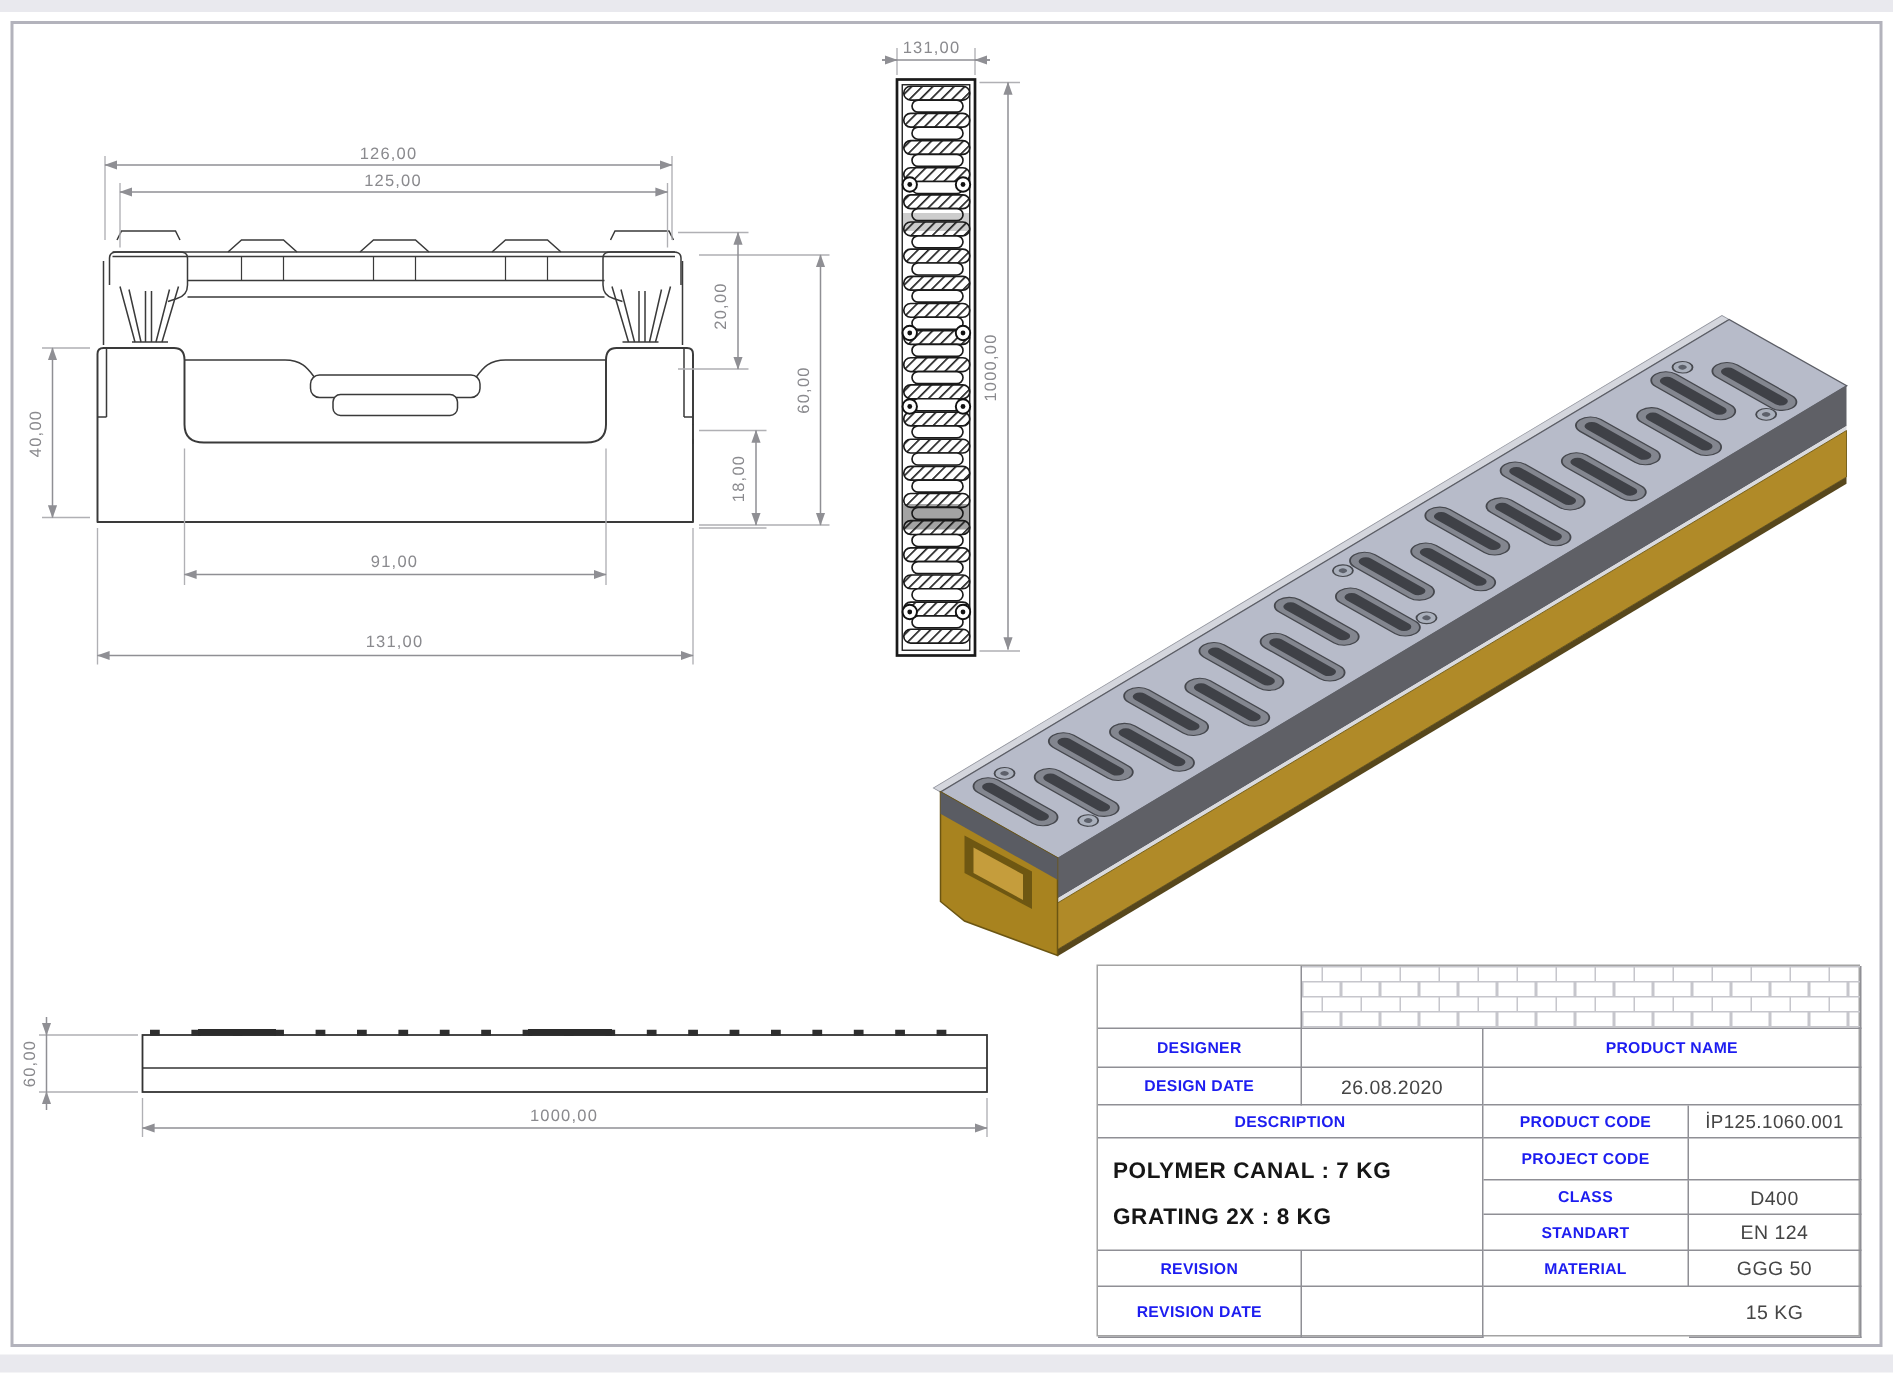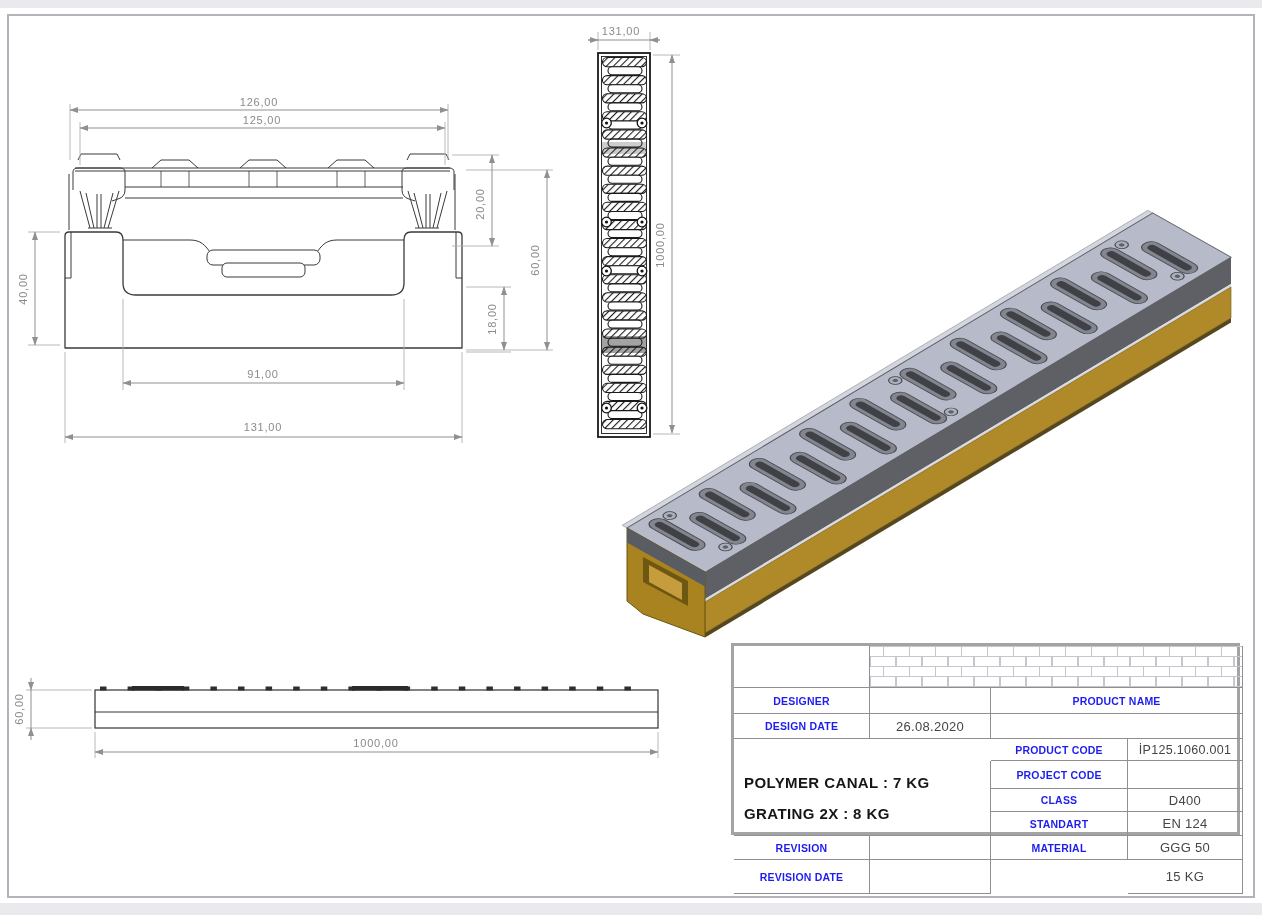--- a/index.html
+++ b/index.html
@@ -5,24 +5,24 @@
   html,body{margin:0;padding:0;background:#ffffff;width:1262px;height:915px;overflow:hidden;
             font-family:"Liberation Sans",sans-serif;}
   .stage{position:absolute;left:0;top:0;width:1262px;height:915px;}
   .margin-strip{position:absolute;left:0;width:1262px;background:#e9e9ee;}
   #strip-top{top:0;height:8px;}
   #strip-bottom{top:903px;height:12px;}
   #frame{position:absolute;left:7px;top:14px;width:1244px;height:880px;border:2px solid #b3b3bc;}
   svg text{user-select:none;}
   .dimtxt{font-family:"Liberation Sans",sans-serif;font-size:11px;fill:#8a8a8e;letter-spacing:.8px;}
   
-  .tblock{position:absolute;left:731px;top:643px;width:509px;height:192px;background:#fff;
+  .tblock{position:absolute;left:731px;top:643px;width:509px;height:248px;background:#fff;
           display:grid;grid-template-columns:136px 121px 137px 115px;
           grid-template-rows:42px 26px 25px 22px 28px 23px 24px 24px 34px;
-          border:3px solid #a3a3a3;box-sizing:border-box;}
+          border:1px solid #a3a3a3;box-sizing:border-box;}
   .cell{border-right:1px solid #8f8f95;border-bottom:1px solid #8f8f95;
         display:flex;align-items:center;justify-content:center;overflow:hidden;box-sizing:border-box;}
   .lbl{color:#1d1df0;font-weight:bold;font-size:10.5px;letter-spacing:.2px;}
   .val{color:#454545;font-size:13px;letter-spacing:.3px;text-align:center;}
   .desc-cell{flex-direction:column;align-items:flex-start;justify-content:space-evenly;
              padding-left:10px;}
   .desc-line{color:#161616;font-weight:bold;font-size:15px;letter-spacing:.4px;}
   .brick-cell{padding:0;}
 </style>
 </head>
@@ -314,20 +314,21 @@
     </div>
 
     <div class="cell lbl" style="grid-area:2/1/3/2">DESIGNER</div>
     <div class="cell" style="grid-area:2/2/3/3"></div>
     <div class="cell lbl" style="grid-area:2/3/3/5">PRODUCT NAME</div>
 
     <div class="cell lbl" style="grid-area:3/1/4/2">DESIGN DATE</div>
     <div class="cell val" style="grid-area:3/2/4/3">26.08.2020</div>
     <div class="cell" style="grid-area:3/3/4/5"></div>
 
+    <div class="cell lbl" style="grid-area:4/1/5/3">DESCRIPTION</div>
     <div class="cell lbl" style="grid-area:4/3/5/4">PRODUCT CODE</div>
     <div class="cell val" style="grid-area:4/4/5/5;font-size:12.5px">İP125.1060.001</div>
 
     <div class="cell desc-cell" style="grid-area:5/1/8/3">
       <span class="desc-line">POLYMER CANAL :  7 KG</span>
       <span class="desc-line">GRATING 2X : 8 KG</span>
     </div>
     <div class="cell lbl" style="grid-area:5/3/6/4">PROJECT CODE</div>
     <div class="cell" style="grid-area:5/4/6/5"></div>
     <div class="cell lbl" style="grid-area:6/3/7/4">CLASS</div>

